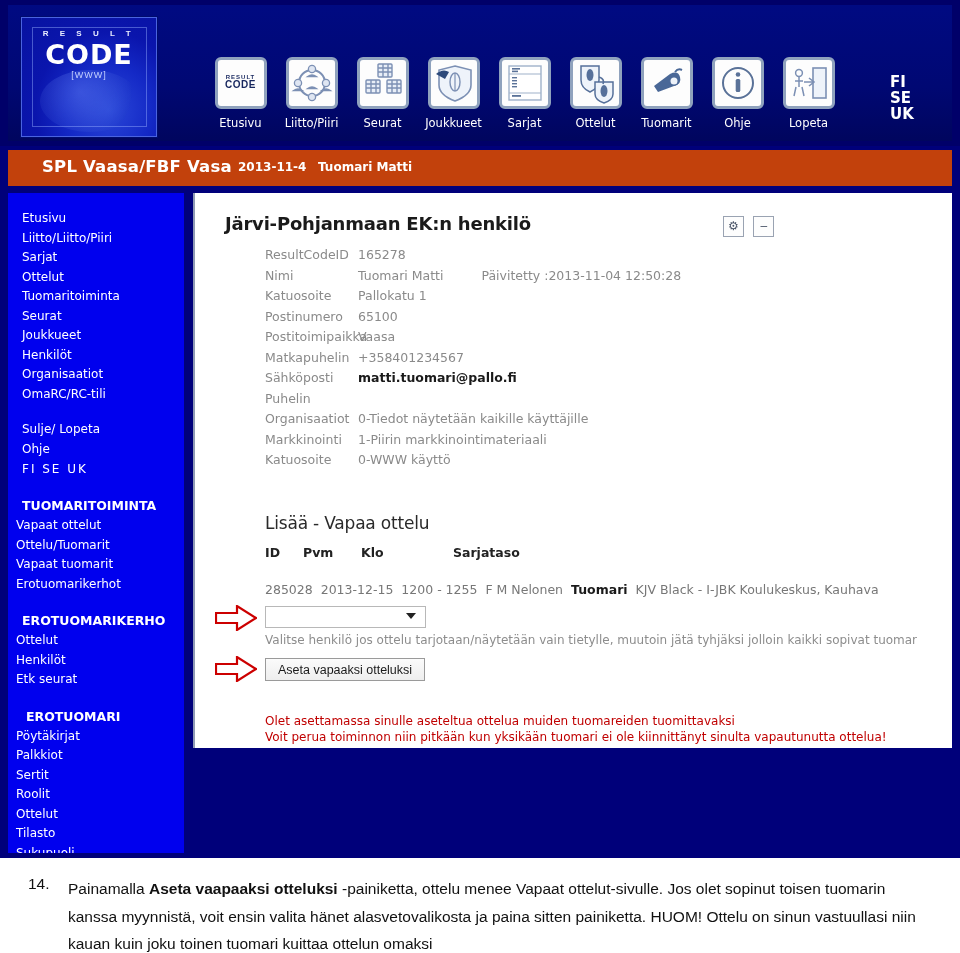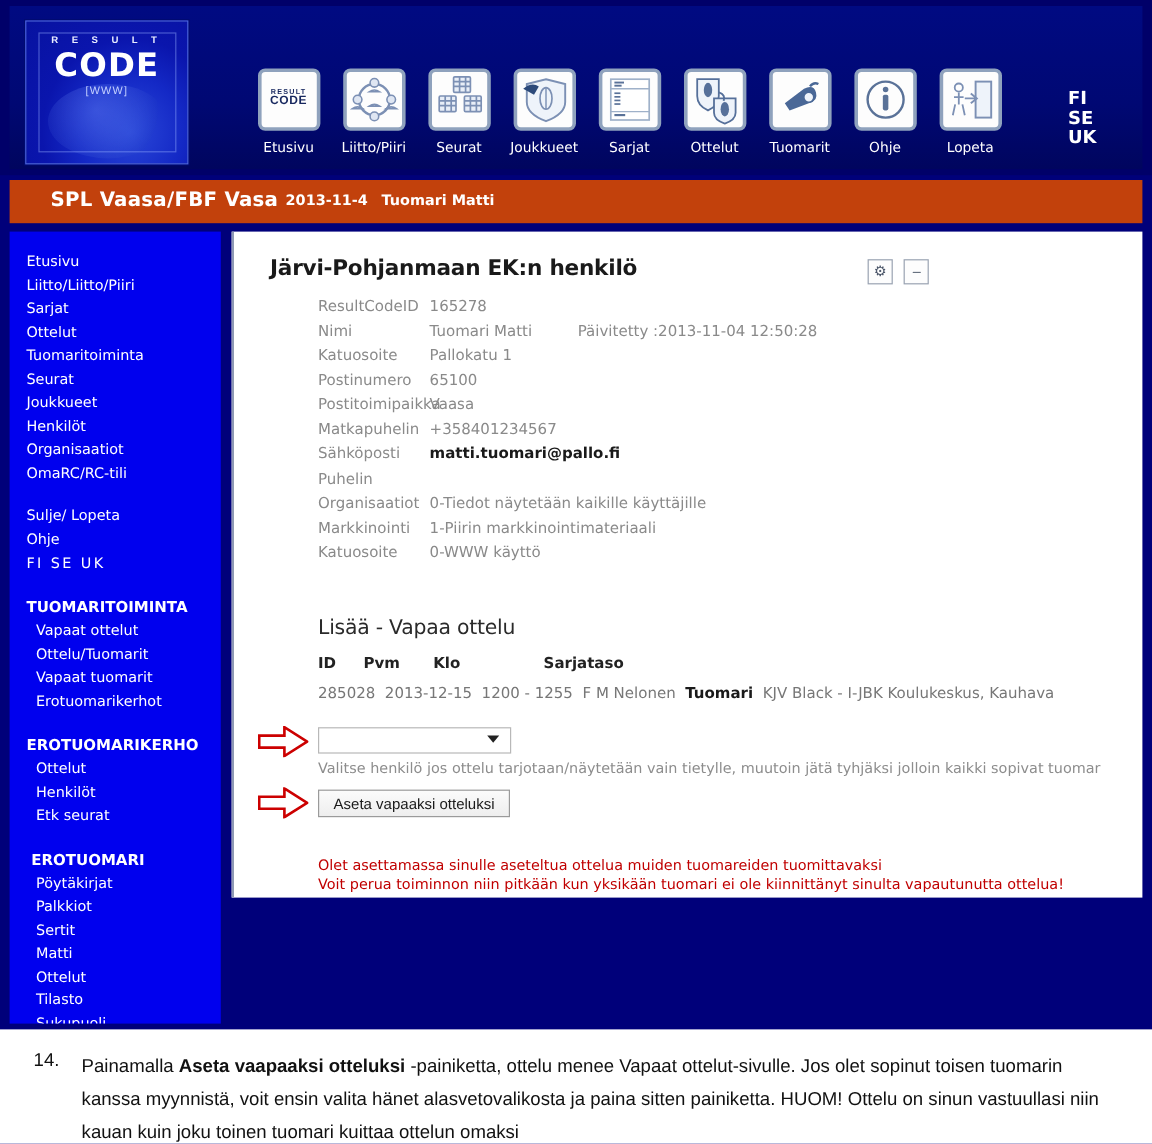--- a/index.html
+++ b/index.html
@@ -121,21 +121,21 @@
     overflow:hidden;
   }
   .sb-link{
     padding:1px 0 1px 14px;line-height:17.5px;cursor:pointer;white-space:nowrap;
   }
   .sb-head{
     padding:2px 0 1px 14px;line-height:18px;font-weight:bold;font-size:12.5px;
     white-space:nowrap;
   }
   .sb-head.indent{padding-left:18px;}
-  .sb-sub{padding-left:22px;}
+  .sb-sub{padding-left:8px;}
   .sb-gap{height:16px;}
   .sb-langs{padding:1px 4px 1px 14px;line-height:18px;letter-spacing:2px;cursor:pointer;}
 
   
   #content{
     position:absolute;left:193px;top:193px;width:759px;height:555px;
     background:#ffffff;
     overflow:hidden;
   }
   #content::before{
@@ -173,21 +173,21 @@
   }
   .sec2-head{
     position:absolute;left:72px;top:352px;font-size:12.5px;color:#222;
     font-weight:bold;font-family:"DejaVu Sans", sans-serif;white-space:nowrap;
   }
   .sec2-head span{display:inline-block;}
   .hc-id{width:38px;}
   .hc-pvm{width:58px;}
   .hc-klo{width:92px;}
   .sec2-row{
-    position:absolute;left:72px;top:377px;font-size:12.5px;color:#777;
+    position:absolute;left:72px;top:389px;font-size:12.5px;color:#777;
     font-family:"DejaVu Sans", sans-serif;white-space:nowrap;
   }
   .sec2-row b{color:#1a1a1a;}
 
   .arrow{
     position:absolute;width:42px;height:26px;
   }
   .arrow svg{display:block;}
 
   .select-box{
@@ -421,21 +421,21 @@
         <div class="sb-gap"></div>
         <div class="sb-head">EROTUOMARIKERHO</div>
         <div class="sb-link sb-sub">Ottelut</div>
         <div class="sb-link sb-sub">Henkilöt</div>
         <div class="sb-link sb-sub">Etk seurat</div>
         <div class="sb-gap"></div>
         <div class="sb-head indent">EROTUOMARI</div>
         <div class="sb-link sb-sub">Pöytäkirjat</div>
         <div class="sb-link sb-sub">Palkkiot</div>
         <div class="sb-link sb-sub">Sertit</div>
-        <div class="sb-link sb-sub">Matti</div>
+        <div class="sb-link sb-sub">Roolit</div>
         <div class="sb-link sb-sub">Ottelut</div>
         <div class="sb-link sb-sub">Tilasto</div>
         <div class="sb-link sb-sub">Sukupuoli</div>
       </div>
   </div>
 
   <div id="content">
 
     <div class="panel-title">Järvi-Pohjanmaan EK:n henkilö</div>
 

